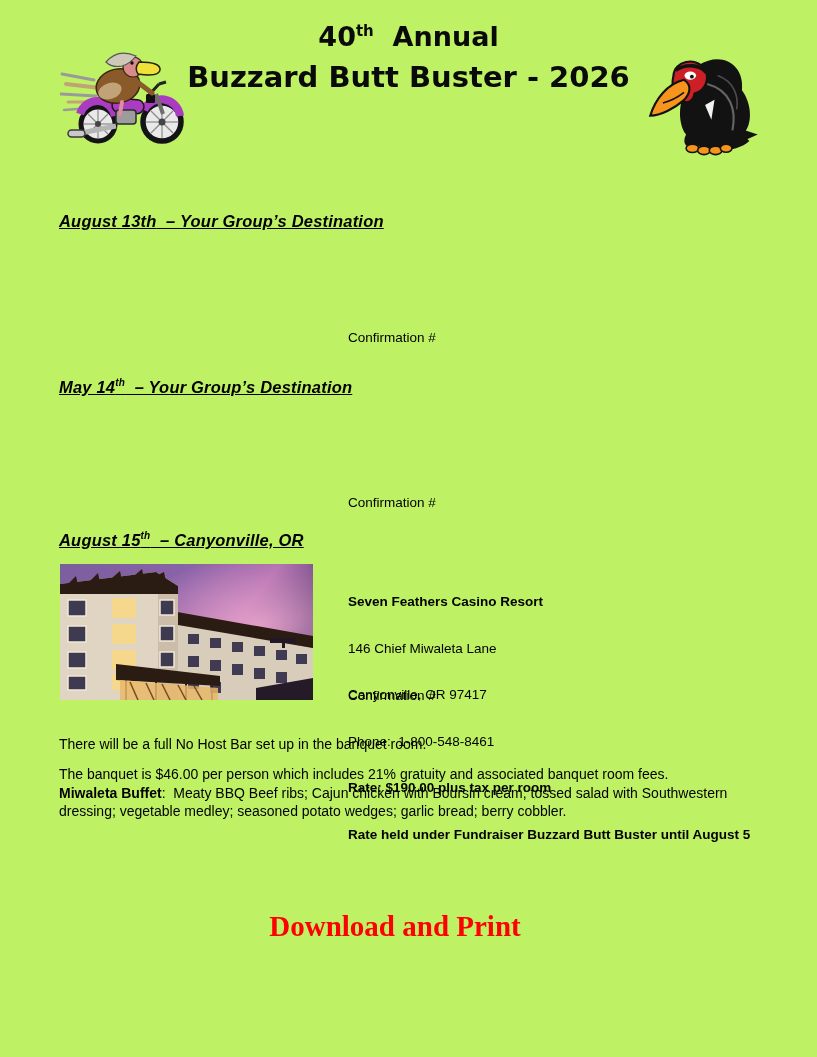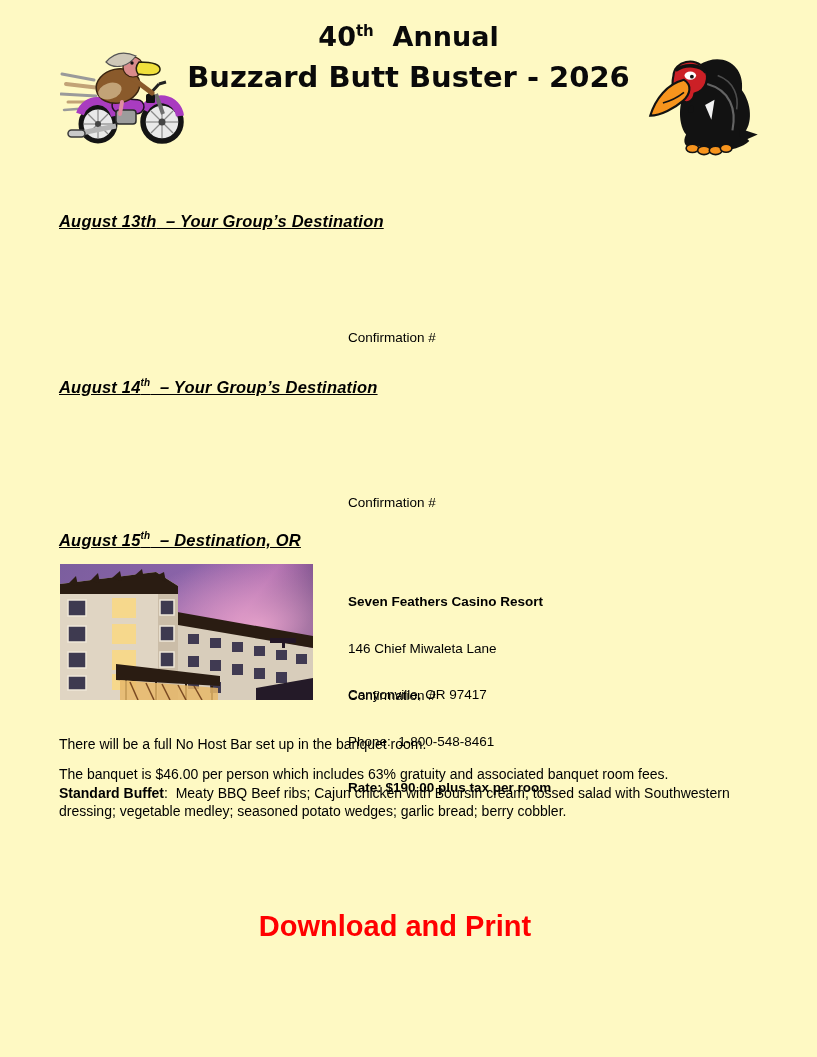--- a/index.html
+++ b/index.html
@@ -1,17 +1,17 @@
 <!DOCTYPE html>
 <html><head>
 <meta charset="utf-8">
 <style>
   html,body{margin:0;padding:0;background:#fff;}
   .page{
-    position:relative;width:817px;height:1057px;background:#fef9c3;
+    position:relative;width:817px;height:1057px;background:#bef264;
     font-family:"Liberation Sans",sans-serif;color:#000;overflow:hidden;
   }
   .abs{position:absolute;}
   
   .title-wrap{left:0;top:14px;width:817px;text-align:center;
     font-family:"DejaVu Sans",sans-serif;font-weight:700;color:#0a0a0a;}
   .title-line1{font-size:27px;line-height:34px;white-space:pre-wrap;}
   .title-line1 sup{font-size:15px;}
   .title-line2{font-size:29px;line-height:38px;margin-top:4px;white-space:pre-wrap;text-align:center;}
   .img-left{left:60px;top:44px;width:126px;height:112px;}
@@ -29,21 +29,21 @@
   .photo{left:60px;top:564px;width:253px;height:136px;}
   .hotel{left:348px;top:563px;width:425px;font-size:13.5px;line-height:15.5px;white-space:pre-wrap;}
   .hotel .b{font-weight:700;}
   
   .para{left:59px;width:715px;font-size:14px;line-height:18.7px;white-space:pre-wrap;}
   .p1{top:735px;} .p2{top:765px;}
   .b{font-weight:700;}
   
   .download{
     left:0;top:910px;width:790px;text-align:center;
-    font-family:Liberation Sans, sans-serif;font-weight:700;font-size:29px;
+    font-family:Liberation Serif, serif;font-weight:700;font-size:29px;
     cursor:pointer;
   }
   .website{
     left:0;top:1017px;width:792px;text-align:center;
     font-family:"Liberation Serif",serif;font-weight:700;font-size:16.5px;
     letter-spacing:0.4px;cursor:pointer;
   }
 </style>
 </head>
 <body>
@@ -133,24 +133,24 @@
       <ellipse cx="44" cy="99" rx="6" ry="4"></ellipse>
       <ellipse cx="55" cy="101" rx="6" ry="4"></ellipse>
       <ellipse cx="66" cy="101" rx="6" ry="4"></ellipse>
       <ellipse cx="76" cy="99" rx="5.5" ry="3.8"></ellipse>
     </g>
   </svg>
 
   <div class="abs heading h1"><span>August 13th</span><sup></sup><span>  – Your Group’s Destination</span></div>
   <div class="abs conf c1">Confirmation #</div>
 
-  <div class="abs heading h2"><span>August 14</span><sup>th</sup><span>  – Your Group’s Destination</span></div>
+  <div class="abs heading h2"><span>May 14</span><sup>th</sup><span>  – Your Group’s Destination</span></div>
   <div class="abs conf c2">Confirmation #</div>
 
-  <div class="abs heading h3"><span>August 15</span><sup>th</sup><span>  – Destination, OR</span></div>
+  <div class="abs heading h3"><span>August 15</span><sup>th</sup><span>  – Canyonville, OR</span></div>
 
   <svg class="abs photo" viewBox="0 0 253 136" preserveAspectRatio="none" aria-hidden="true">
     <defs>
       <linearGradient id="sky" x1="0" y1="0" x2="1" y2="0.4">
         <stop offset="0" stop-color="#7b5e9e"></stop>
         <stop offset="0.45" stop-color="#8a63a8"></stop>
         <stop offset="0.75" stop-color="#b06fb0"></stop>
         <stop offset="1" stop-color="#553c72"></stop>
       </linearGradient>
       <radialGradient id="glow" cx="0.78" cy="0.45" r="0.5">
@@ -228,21 +228,22 @@
 
     <polygon points="196,124 253,114 253,136 196,136" fill="#241a28"></polygon>
   </svg>
 
   <div class="abs hotel">
     <div class="b">Seven Feathers Casino Resort</div>
     <div>146 Chief Miwaleta Lane</div>
     <div>Canyonville, OR 97417</div>
     <div>Phone:  1-800-548-8461</div>
     <div class="b">Rate: $190.00 plus tax per room</div>
+    <div class="b">Rate held under Fundraiser Buzzard Butt Buster until August 5</div>
   </div>
   <div class="abs conf c3">Confirmation #</div>
 
   <div class="abs para p1">There will be a full No Host Bar set up in the banquet room.</div>
-  <div class="abs para p2"><span>The banquet is $46.00 per person which includes 63% gratuity and associated banquet room fees.</span><br><span class="b">Standard Buffet</span><span>:  Meaty BBQ Beef ribs; Cajun chicken with Boursin cream; tossed salad with Southwestern dressing; vegetable medley; seasoned potato wedges; garlic bread; berry cobbler.</span></div>
+  <div class="abs para p2"><span>The banquet is $46.00 per person which includes 21% gratuity and associated banquet room fees.</span><br><span class="b">Miwaleta Buffet</span><span>:  Meaty BBQ Beef ribs; Cajun chicken with Boursin cream; tossed salad with Southwestern dressing; vegetable medley; seasoned potato wedges; garlic bread; berry cobbler.</span></div>
 
   <div class="abs download" style="color: rgb(255, 0, 0);">Download and Print</div>
 
 </div>
 
 </body></html>

